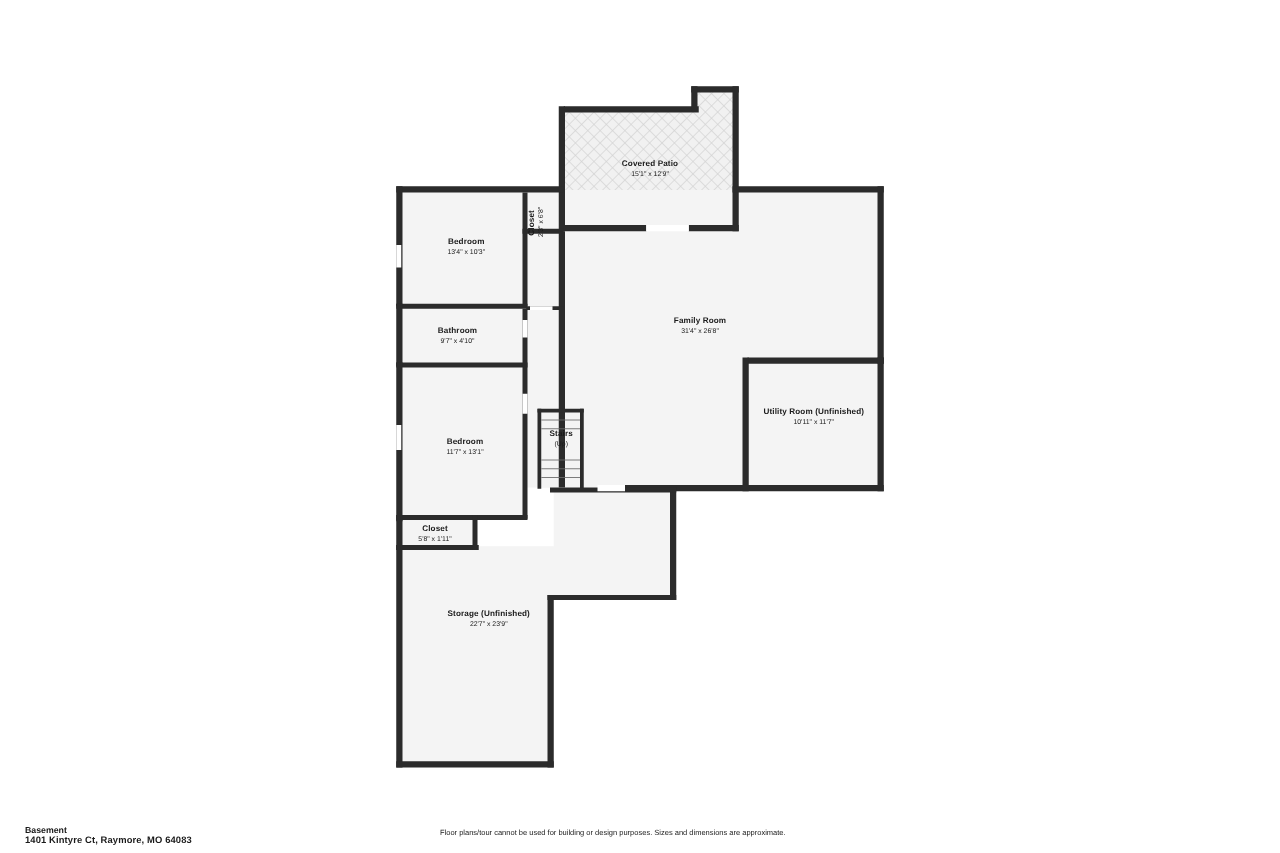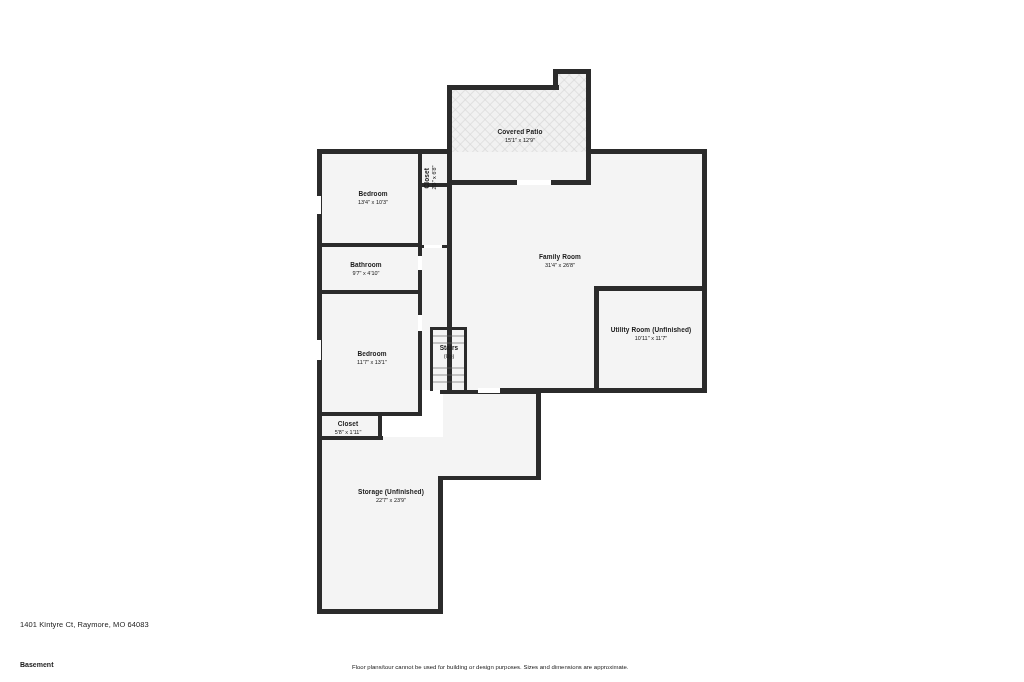--- a/index.html
+++ b/index.html
@@ -48,23 +48,23 @@
     text-orientation: mixed;
     transform: translate(-50%, -50%) rotate(180deg);
   }
   .room-label.vertical .name,
   .room-label.vertical .dims {
     white-space: nowrap;
   }
   .footer-address {
     position: absolute;
     left: 20px;
-    top: 620px;
+    top: 667px;
     font-size: 7.5px;
-    font-weight: normal;
+    font-weight: bold;
     letter-spacing: 0.1px;
   }
   .footer-level {
     position: absolute;
     left: 20px;
     top: 661px;
     font-size: 7px;
     font-weight: bold;
   }
   .footer-disclaimer {

